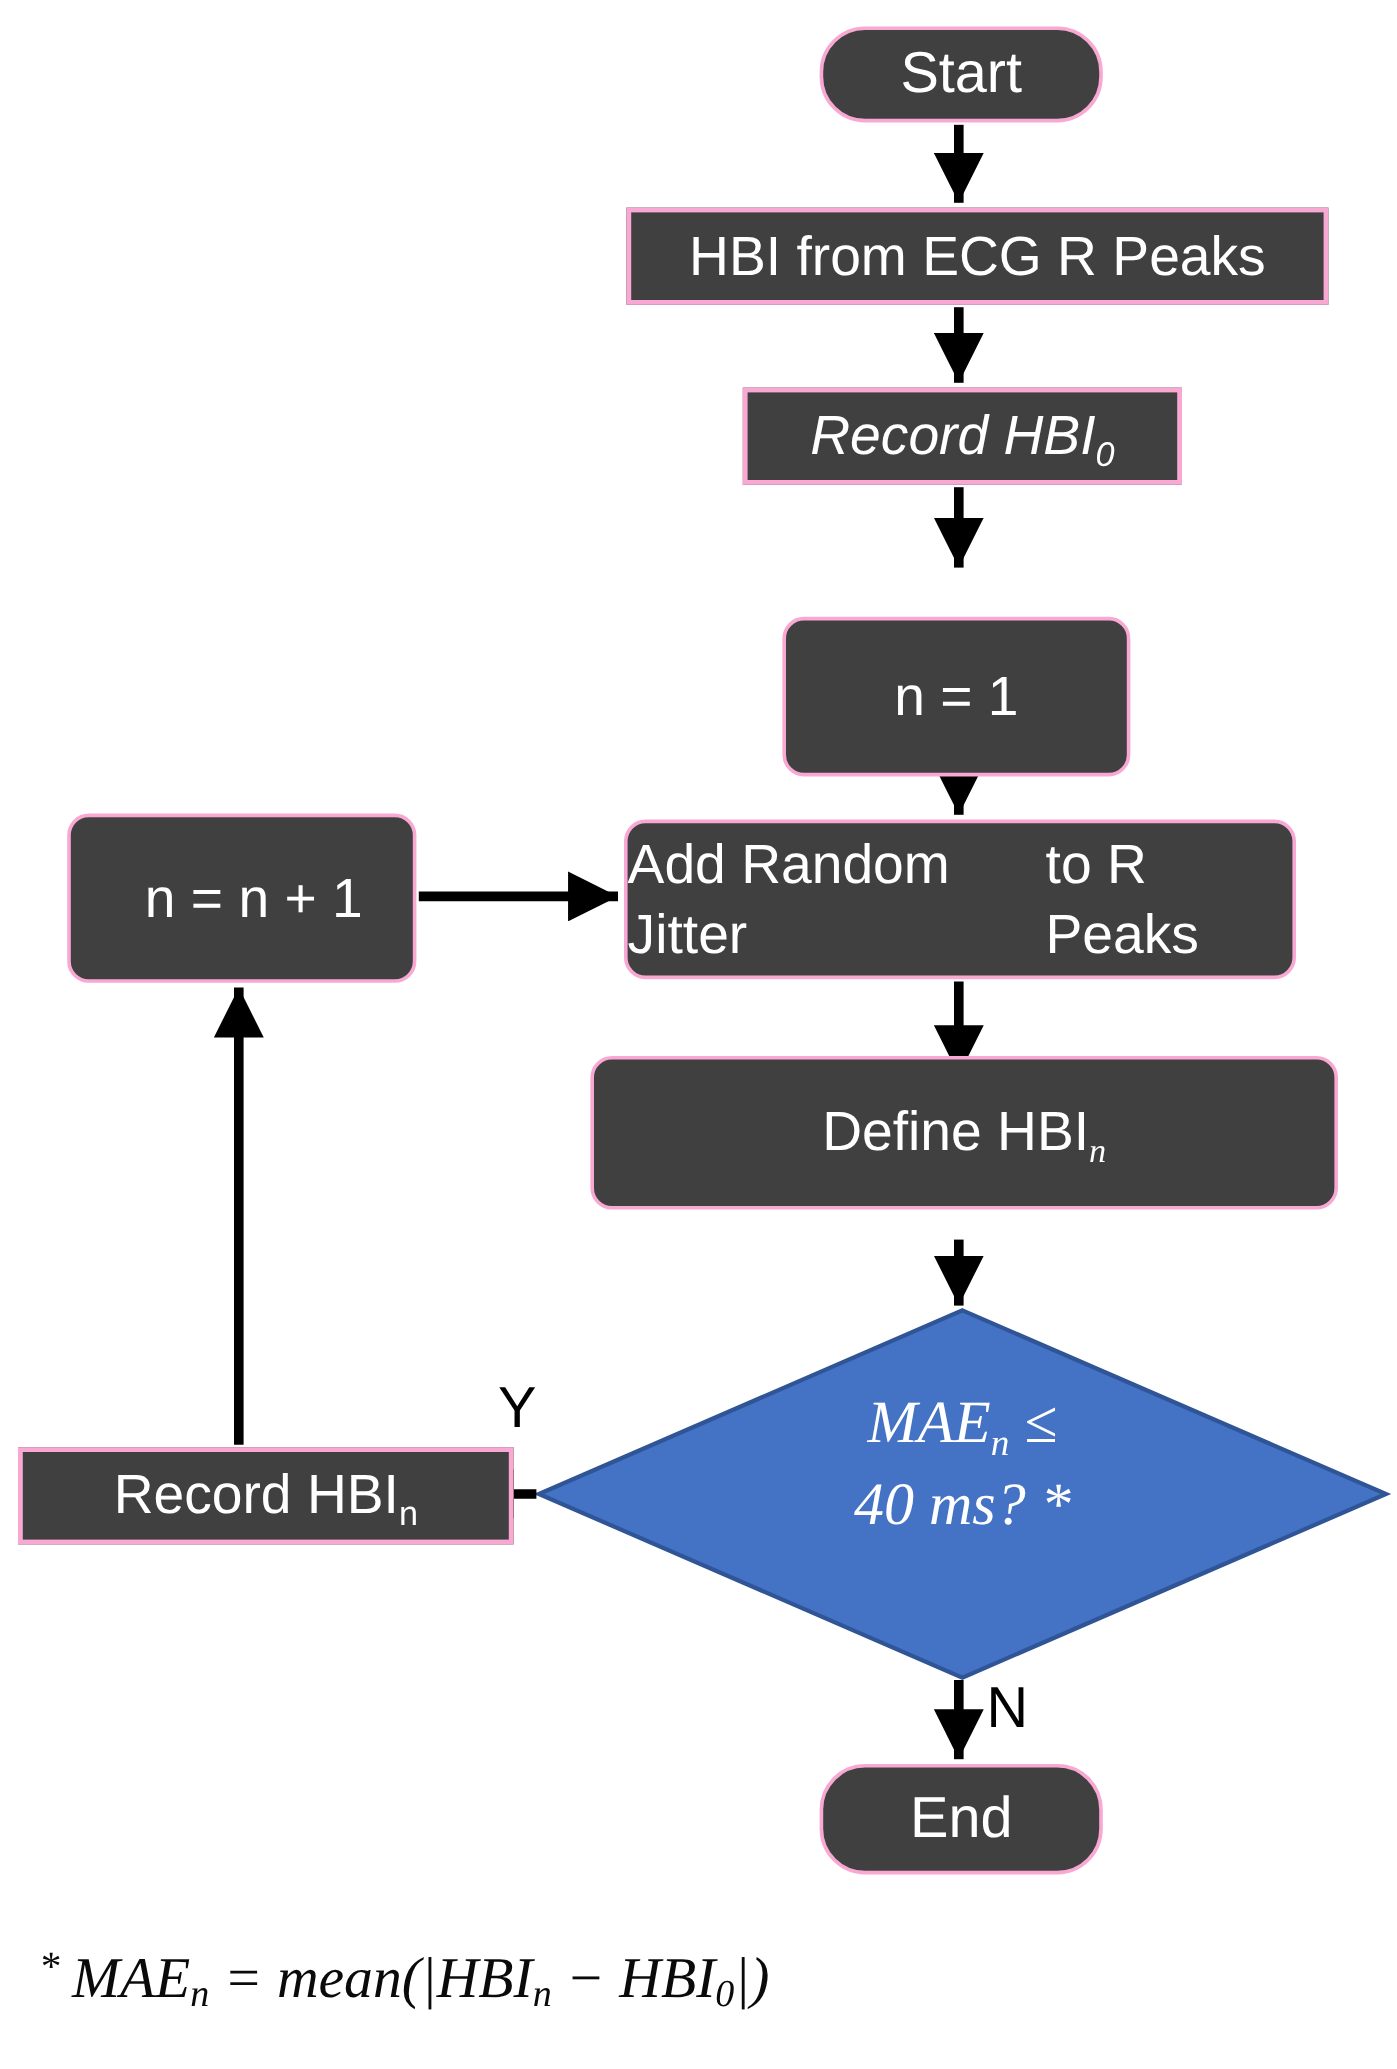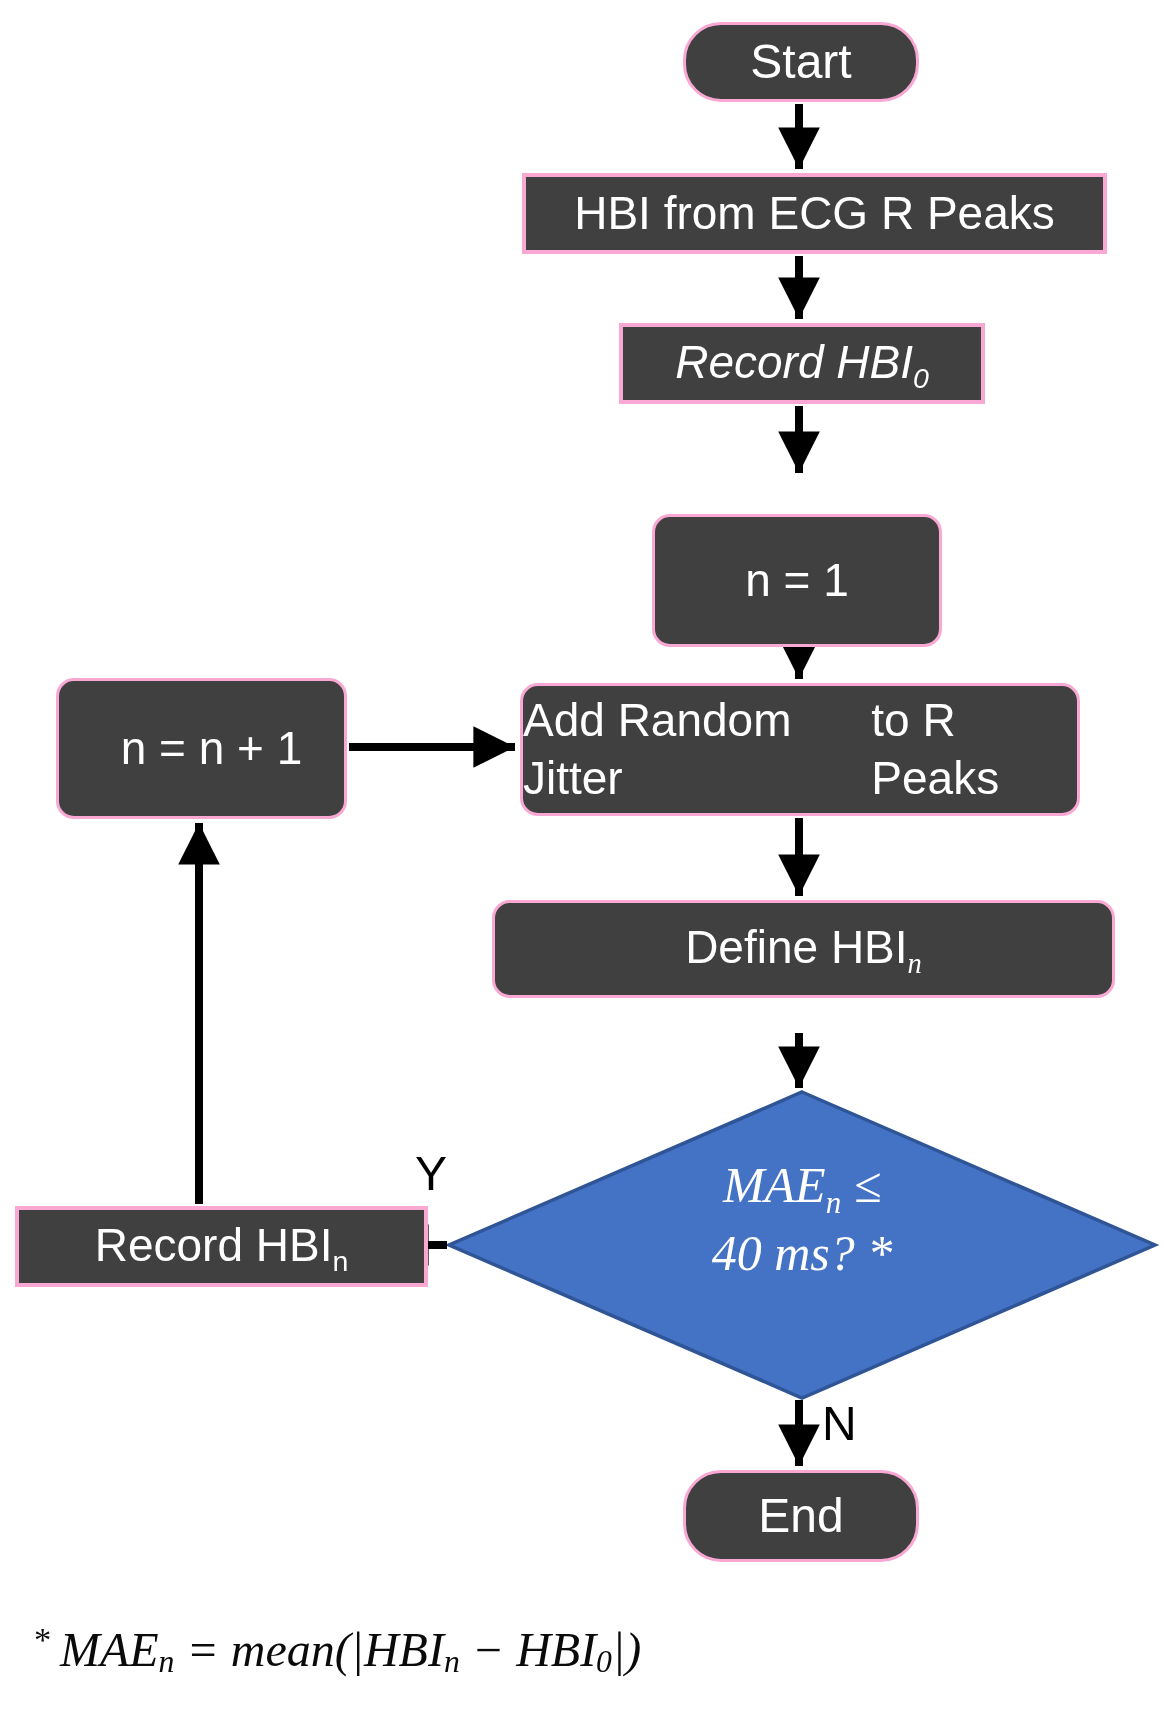--- a/index.html
+++ b/index.html
@@ -77,21 +77,21 @@
 
   <div class="node rounded" style="left:652px;top:477px;width:290px;height:133px;margin-top:37px;">
     <span>n = 1</span>
   </div>
 
   <div class="node rounded" style="left:520px;top:683px;width:560px;height:133px;flex-direction:row;">
     <span>Add Random Jitter</span>
     <span>to R Peaks</span>
   </div>
 
-  <div class="node rounded" style="left:492px;top:900px;width:623px;height:98px;">
+  <div class="node rounded" style="left:492px;top:880px;width:623px;height:128px;">
     <span>
       <span>Define HBI</span><span class="sub sub-italic">n</span>
     </span>
   </div>
 
   <div class="decision-text">
     <div>
       <span>MAE</span><span class="sub">n</span><span> ≤</span>
     </div>
     <div>

